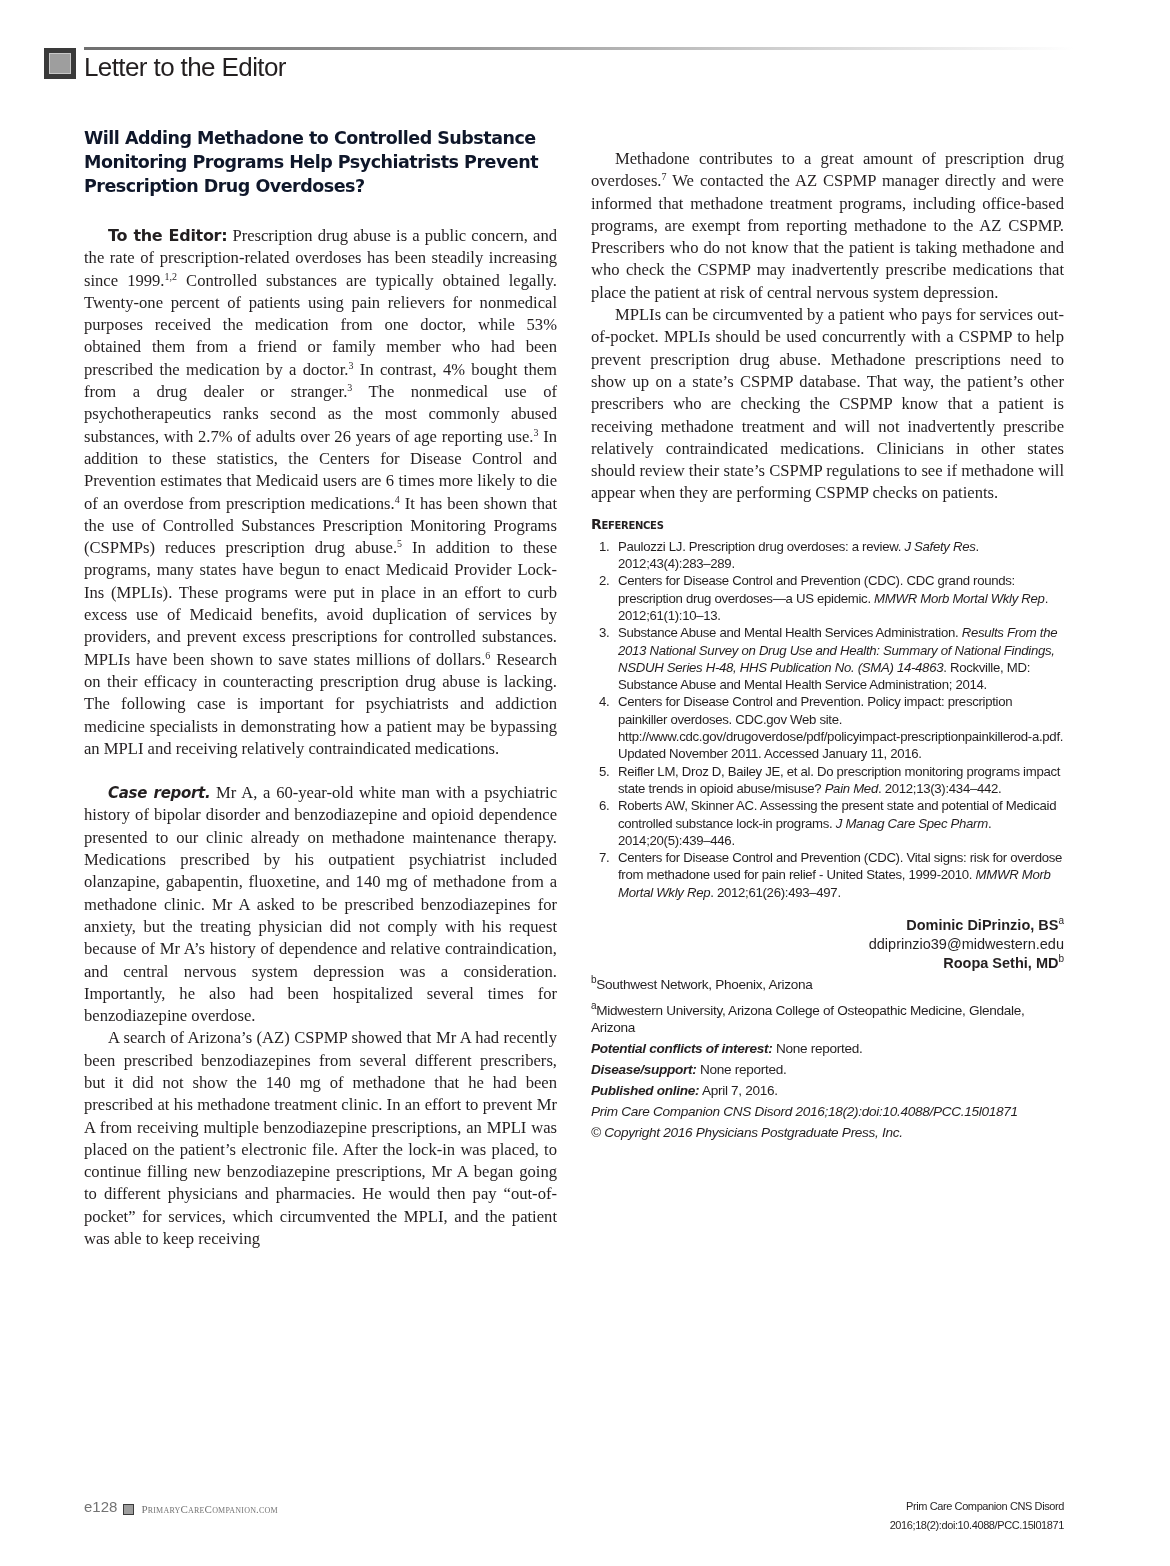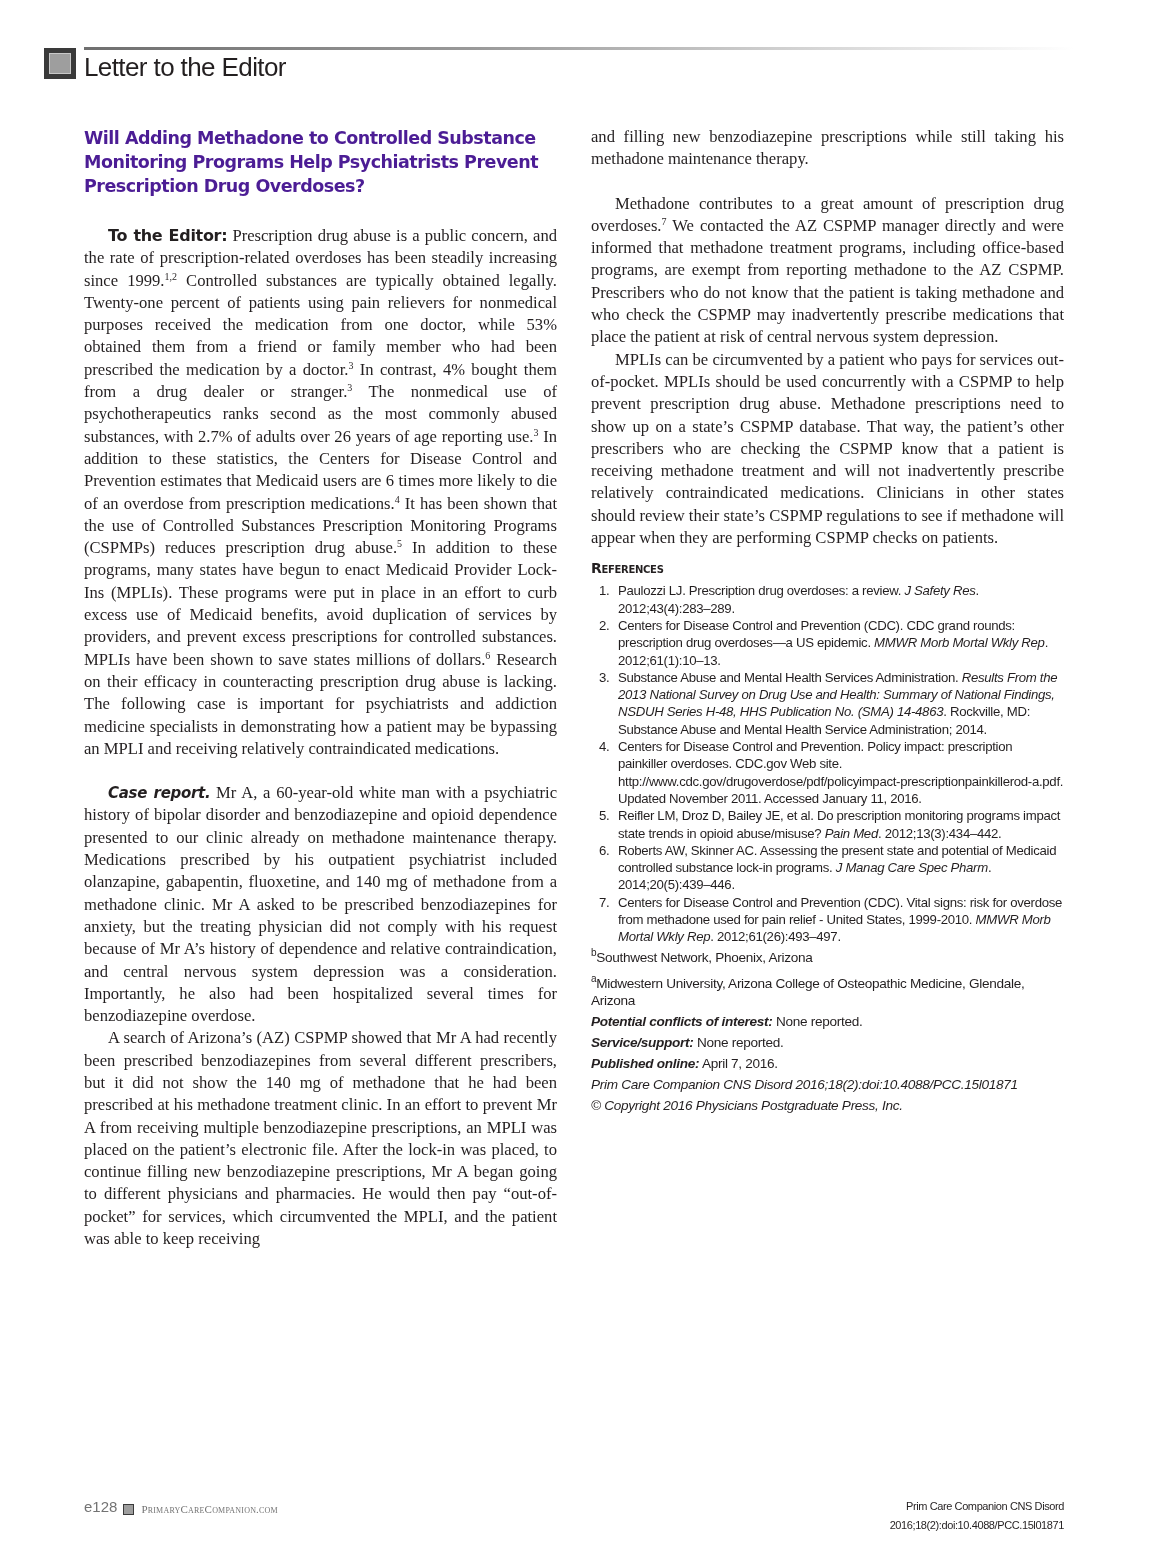--- a/index.html
+++ b/index.html
@@ -23,21 +23,21 @@
     font-family: "Liberation Sans", sans-serif; font-size: 26px; color: #231f20;
     letter-spacing: -0.6px;
   }
   .col {
     position: absolute; top: 126px; width: 473px;
   }
   .col-left { left: 84px; }
   .col-right { left: 591px; }
   .title {
     font-family: "DejaVu Sans", sans-serif; font-weight: bold; font-size: 17.5px;
-    line-height: 24px; letter-spacing: -0.5px; margin: 0 0 27px 0; color: #4c1d95;
+    line-height: 24px; letter-spacing: -0.5px; margin: 0 0 27px 0; color: #0f172a;
   }
   .body-p {
     font-family: "Liberation Serif", serif; font-size: 16.6px; line-height: 22.3px;
     text-align: justify; margin: 0; text-indent: 24px; color: #231f20;
   }
   .body-p.noindent { text-indent: 0; }
   .body-p.gap-before { margin-top: 22px; }
   .lead-in {
     font-family: "DejaVu Sans", sans-serif; font-size: 16px; font-weight: bold; letter-spacing: -0.3px;
   }
@@ -91,43 +91,47 @@
   <h1 class="title">Will Adding Methadone to Controlled Substance Monitoring Programs Help Psychiatrists Prevent Prescription Drug Overdoses?</h1>
 
   <p class="body-p"><span class="lead-in">To the Editor:</span><span> Prescription drug abuse is a public concern, and the rate of prescription-related overdoses has been steadily increasing since 1999.</span><sup>1,2</sup><span> Controlled substances are typically obtained legally. Twenty-one percent of patients using pain relievers for nonmedical purposes received the medication from one doctor, while 53% obtained them from a friend or family member who had been prescribed the medication by a doctor.</span><sup>3</sup><span> In contrast, 4% bought them from a drug dealer or stranger.</span><sup>3</sup><span> The nonmedical use of psychotherapeutics ranks second as the most commonly abused substances, with 2.7% of adults over 26 years of age reporting use.</span><sup>3</sup><span> In addition to these statistics, the Centers for Disease Control and Prevention estimates that Medicaid users are 6 times more likely to die of an overdose from prescription medications.</span><sup>4</sup><span> It has been shown that the use of Controlled Substances Prescription Monitoring Programs (CSPMPs) reduces prescription drug abuse.</span><sup>5</sup><span> In addition to these programs, many states have begun to enact Medicaid Provider Lock-Ins (MPLIs). These programs were put in place in an effort to curb excess use of Medicaid benefits, avoid duplication of services by providers, and prevent excess prescriptions for controlled substances. MPLIs have been shown to save states millions of dollars.</span><sup>6</sup><span> Research on their efficacy in counteracting prescription drug abuse is lacking. The following case is important for psychiatrists and addiction medicine specialists in demonstrating how a patient may be bypassing an MPLI and receiving relatively contraindicated medications.</span></p>
 
   <p class="body-p gap-before"><span class="lead-in-italic">Case report.</span><span> Mr A, a 60-year-old white man with a psychiatric history of bipolar disorder and benzodiazepine and opioid dependence presented to our clinic already on methadone maintenance therapy. Medications prescribed by his outpatient psychiatrist included olanzapine, gabapentin, fluoxetine, and 140 mg of methadone from a methadone clinic. Mr A asked to be prescribed benzodiazepines for anxiety, but the treating physician did not comply with his request because of Mr A’s history of dependence and relative contraindication, and central nervous system depression was a consideration. Importantly, he also had been hospitalized several times for benzodiazepine overdose.</span></p>
 
   <p class="body-p">A search of Arizona’s (AZ) CSPMP showed that Mr A had recently been prescribed benzodiazepines from several different prescribers, but  it did not show the 140 mg of methadone that he had been prescribed at his methadone treatment clinic. In an effort to prevent Mr A from receiving multiple benzodiazepine prescriptions, an MPLI was placed on the patient’s electronic file. After the lock-in was placed, to continue filling new benzodiazepine prescriptions, Mr A began going to different physicians and pharmacies. He would then pay “out-of-pocket” for services, which circumvented the MPLI, and the patient was able to keep receiving</p>
 </div>
 
 <div class="col col-right">
-  <p class="body-p noindent">and filling new benzodiazepine prescriptions while still taking his methadone maintenance therapy.</p>
 
   <p class="body-p gap-before"><span>Methadone contributes to a great amount of prescription drug overdoses.</span><sup>7</sup><span> We contacted the AZ CSPMP manager directly and were informed that methadone treatment programs, including office-based programs, are exempt from reporting methadone to the AZ CSPMP. Prescribers who do not know that the patient is taking methadone and who check the CSPMP may inadvertently prescribe medications that place the patient at risk of central nervous system depression.</span></p>
 
   <p class="body-p">MPLIs can be circumvented by a patient who pays for services out-of-pocket. MPLIs should be used concurrently with a CSPMP to help prevent prescription drug abuse. Methadone prescriptions need to show up on a state’s CSPMP database. That way, the patient’s other prescribers who are checking the CSPMP know that a patient is receiving methadone treatment and will not inadvertently prescribe relatively contraindicated medications. Clinicians in other states should review their state’s CSPMP regulations to see if methadone will appear when they are performing CSPMP checks on patients.</p>
 
   <div class="refs-head">References</div>
   <ol class="ref-list">
     <li class="ref-item"><span class="ref-num">1.</span><span>Paulozzi LJ. Prescription drug overdoses: a review. </span><span class="italic">J Safety Res</span><span>. 2012;43(4):283–289.</span></li>
     <li class="ref-item"><span class="ref-num">2.</span><span>Centers for Disease Control and Prevention (CDC). CDC grand rounds: prescription drug overdoses—a US epidemic. </span><span class="italic">MMWR Morb Mortal Wkly Rep</span><span>. 2012;61(1):10–13.</span></li>
     <li class="ref-item"><span class="ref-num">3.</span><span>Substance Abuse and Mental Health Services Administration. </span><span class="italic">Results From the 2013 National Survey on Drug Use and Health: Summary of National Findings, NSDUH Series H-48, HHS Publication No. (SMA) 14-4863</span><span>. Rockville, MD: Substance Abuse and Mental Health Service Administration; 2014.</span></li>
     <li class="ref-item"><span class="ref-num">4.</span><span style="word-break: break-word;">Centers for Disease Control and Prevention. Policy impact: prescription painkiller overdoses. CDC.gov Web site. http://www.cdc.gov/drugoverdose/pdf/policyimpact-prescriptionpainkillerod-a.pdf. Updated November 2011. Accessed January 11, 2016.</span><span class="italic"></span><span></span></li>
     <li class="ref-item"><span class="ref-num">5.</span><span>Reifler LM, Droz D, Bailey JE, et al. Do prescription monitoring programs impact state trends in opioid abuse/misuse? </span><span class="italic">Pain Med</span><span>. 2012;13(3):434–442.</span></li>
     <li class="ref-item"><span class="ref-num">6.</span><span>Roberts AW, Skinner AC. Assessing the present state and potential of Medicaid controlled substance lock-in programs. </span><span class="italic">J Manag Care Spec Pharm</span><span>. 2014;20(5):439–446.</span></li>
     <li class="ref-item"><span class="ref-num">7.</span><span>Centers for Disease Control and Prevention (CDC). Vital signs: risk for overdose from methadone used for pain relief - United States, 1999-2010. </span><span class="italic">MMWR Morb Mortal Wkly Rep</span><span>. 2012;61(26):493–497.</span></li>
   </ol>
 
+  <div class="authors">
+    <div><span class="author-name">Dominic DiPrinzio, BS</span><sup>a</sup></div>
+    <div>ddiprinzio39@midwestern.edu</div>
+    <div><span class="author-name">Roopa Sethi, MD</span><sup>b</sup></div>
+  </div>
 
   <div class="affil" style="margin-top:3.5px"><sup>b</sup><span>Southwest Network, Phoenix, Arizona</span></div>
   <div class="affil"><sup>a</sup><span>Midwestern University, Arizona College of Osteopathic Medicine, Glendale, Arizona</span></div>
 
   <div class="meta-line"><span class="meta-label">Potential conflicts of interest:</span><span> None reported.</span></div>
-  <div class="meta-line"><span class="meta-label">Service/support:</span><span> None reported.</span></div>
+  <div class="meta-line"><span class="meta-label">Disease/support:</span><span> None reported.</span></div>
   <div class="meta-line"><span class="meta-label">Published online:</span><span> April 7, 2016.</span></div>
   <div class="meta-line italic">Prim Care Companion CNS Disord 2016;18(2):doi:10.4088/PCC.15l01871</div>
   <div class="meta-line italic">© Copyright 2016 Physicians Postgraduate Press, Inc.</div>
 </div>
 
 <div class="footer-left">
   <span>e128</span>
   <span class="footer-sq"></span>
   <span class="footer-site">PrimaryCareCompanion.com</span>
 </div>

